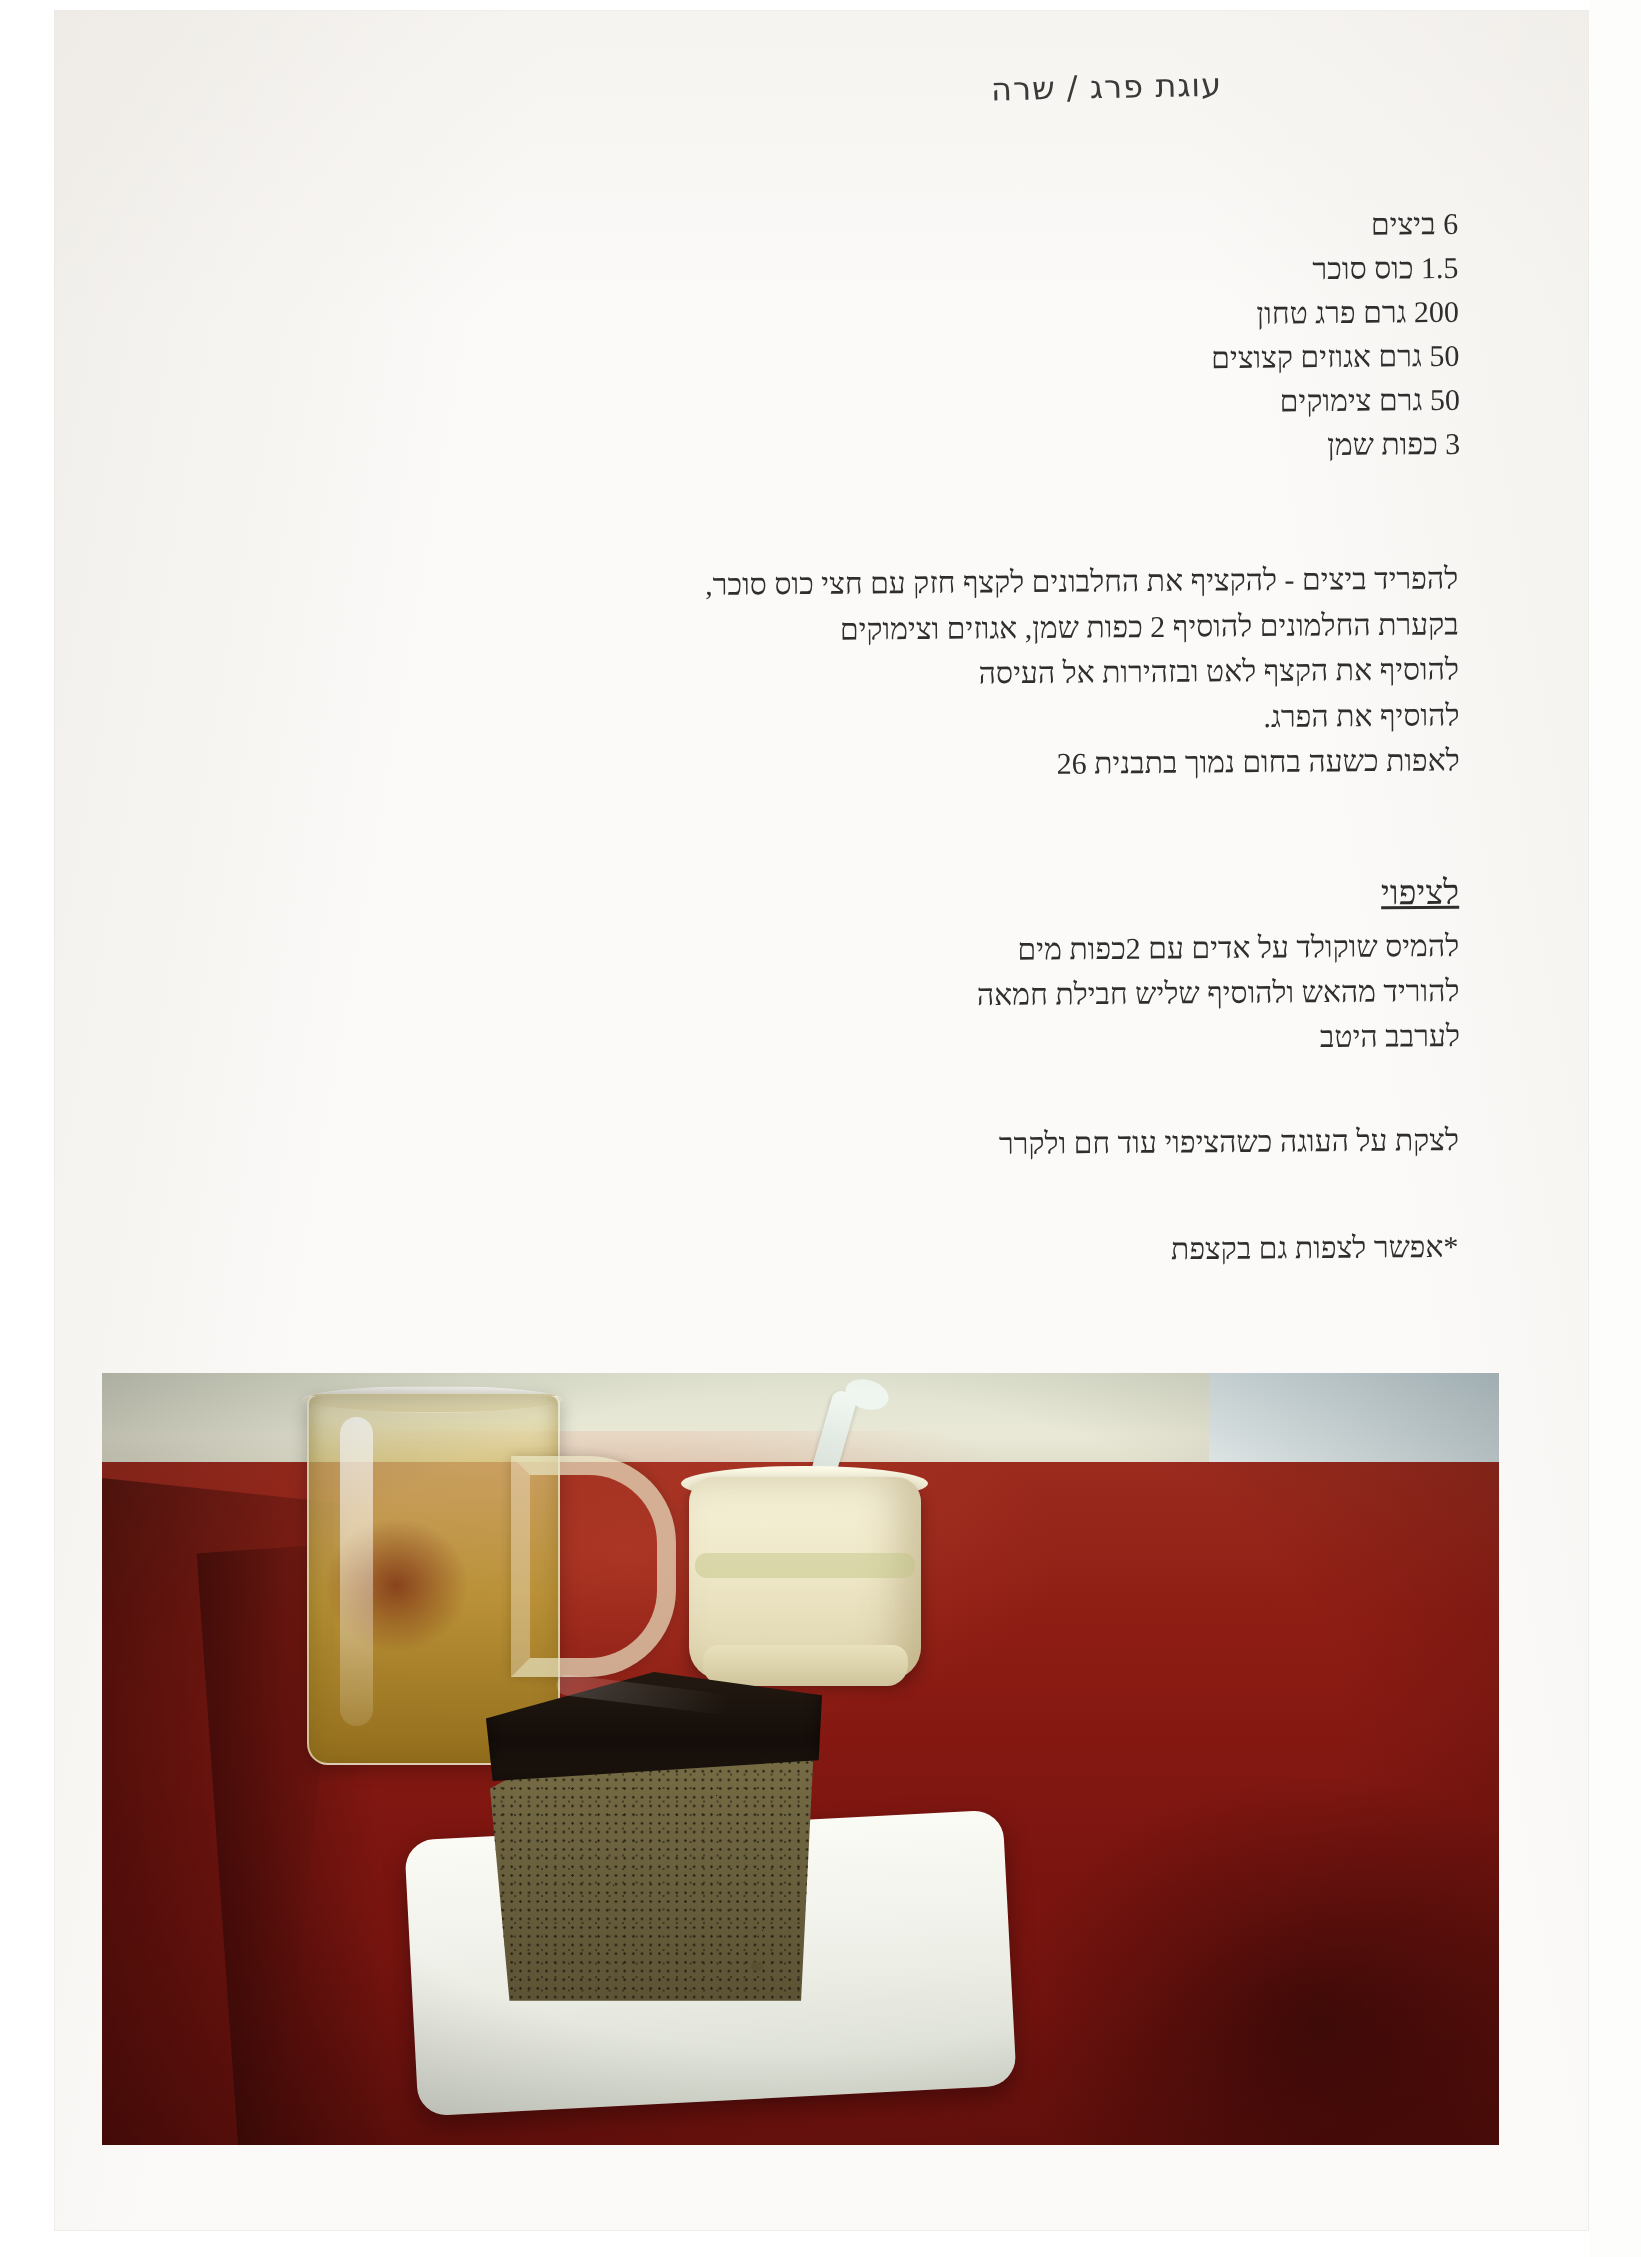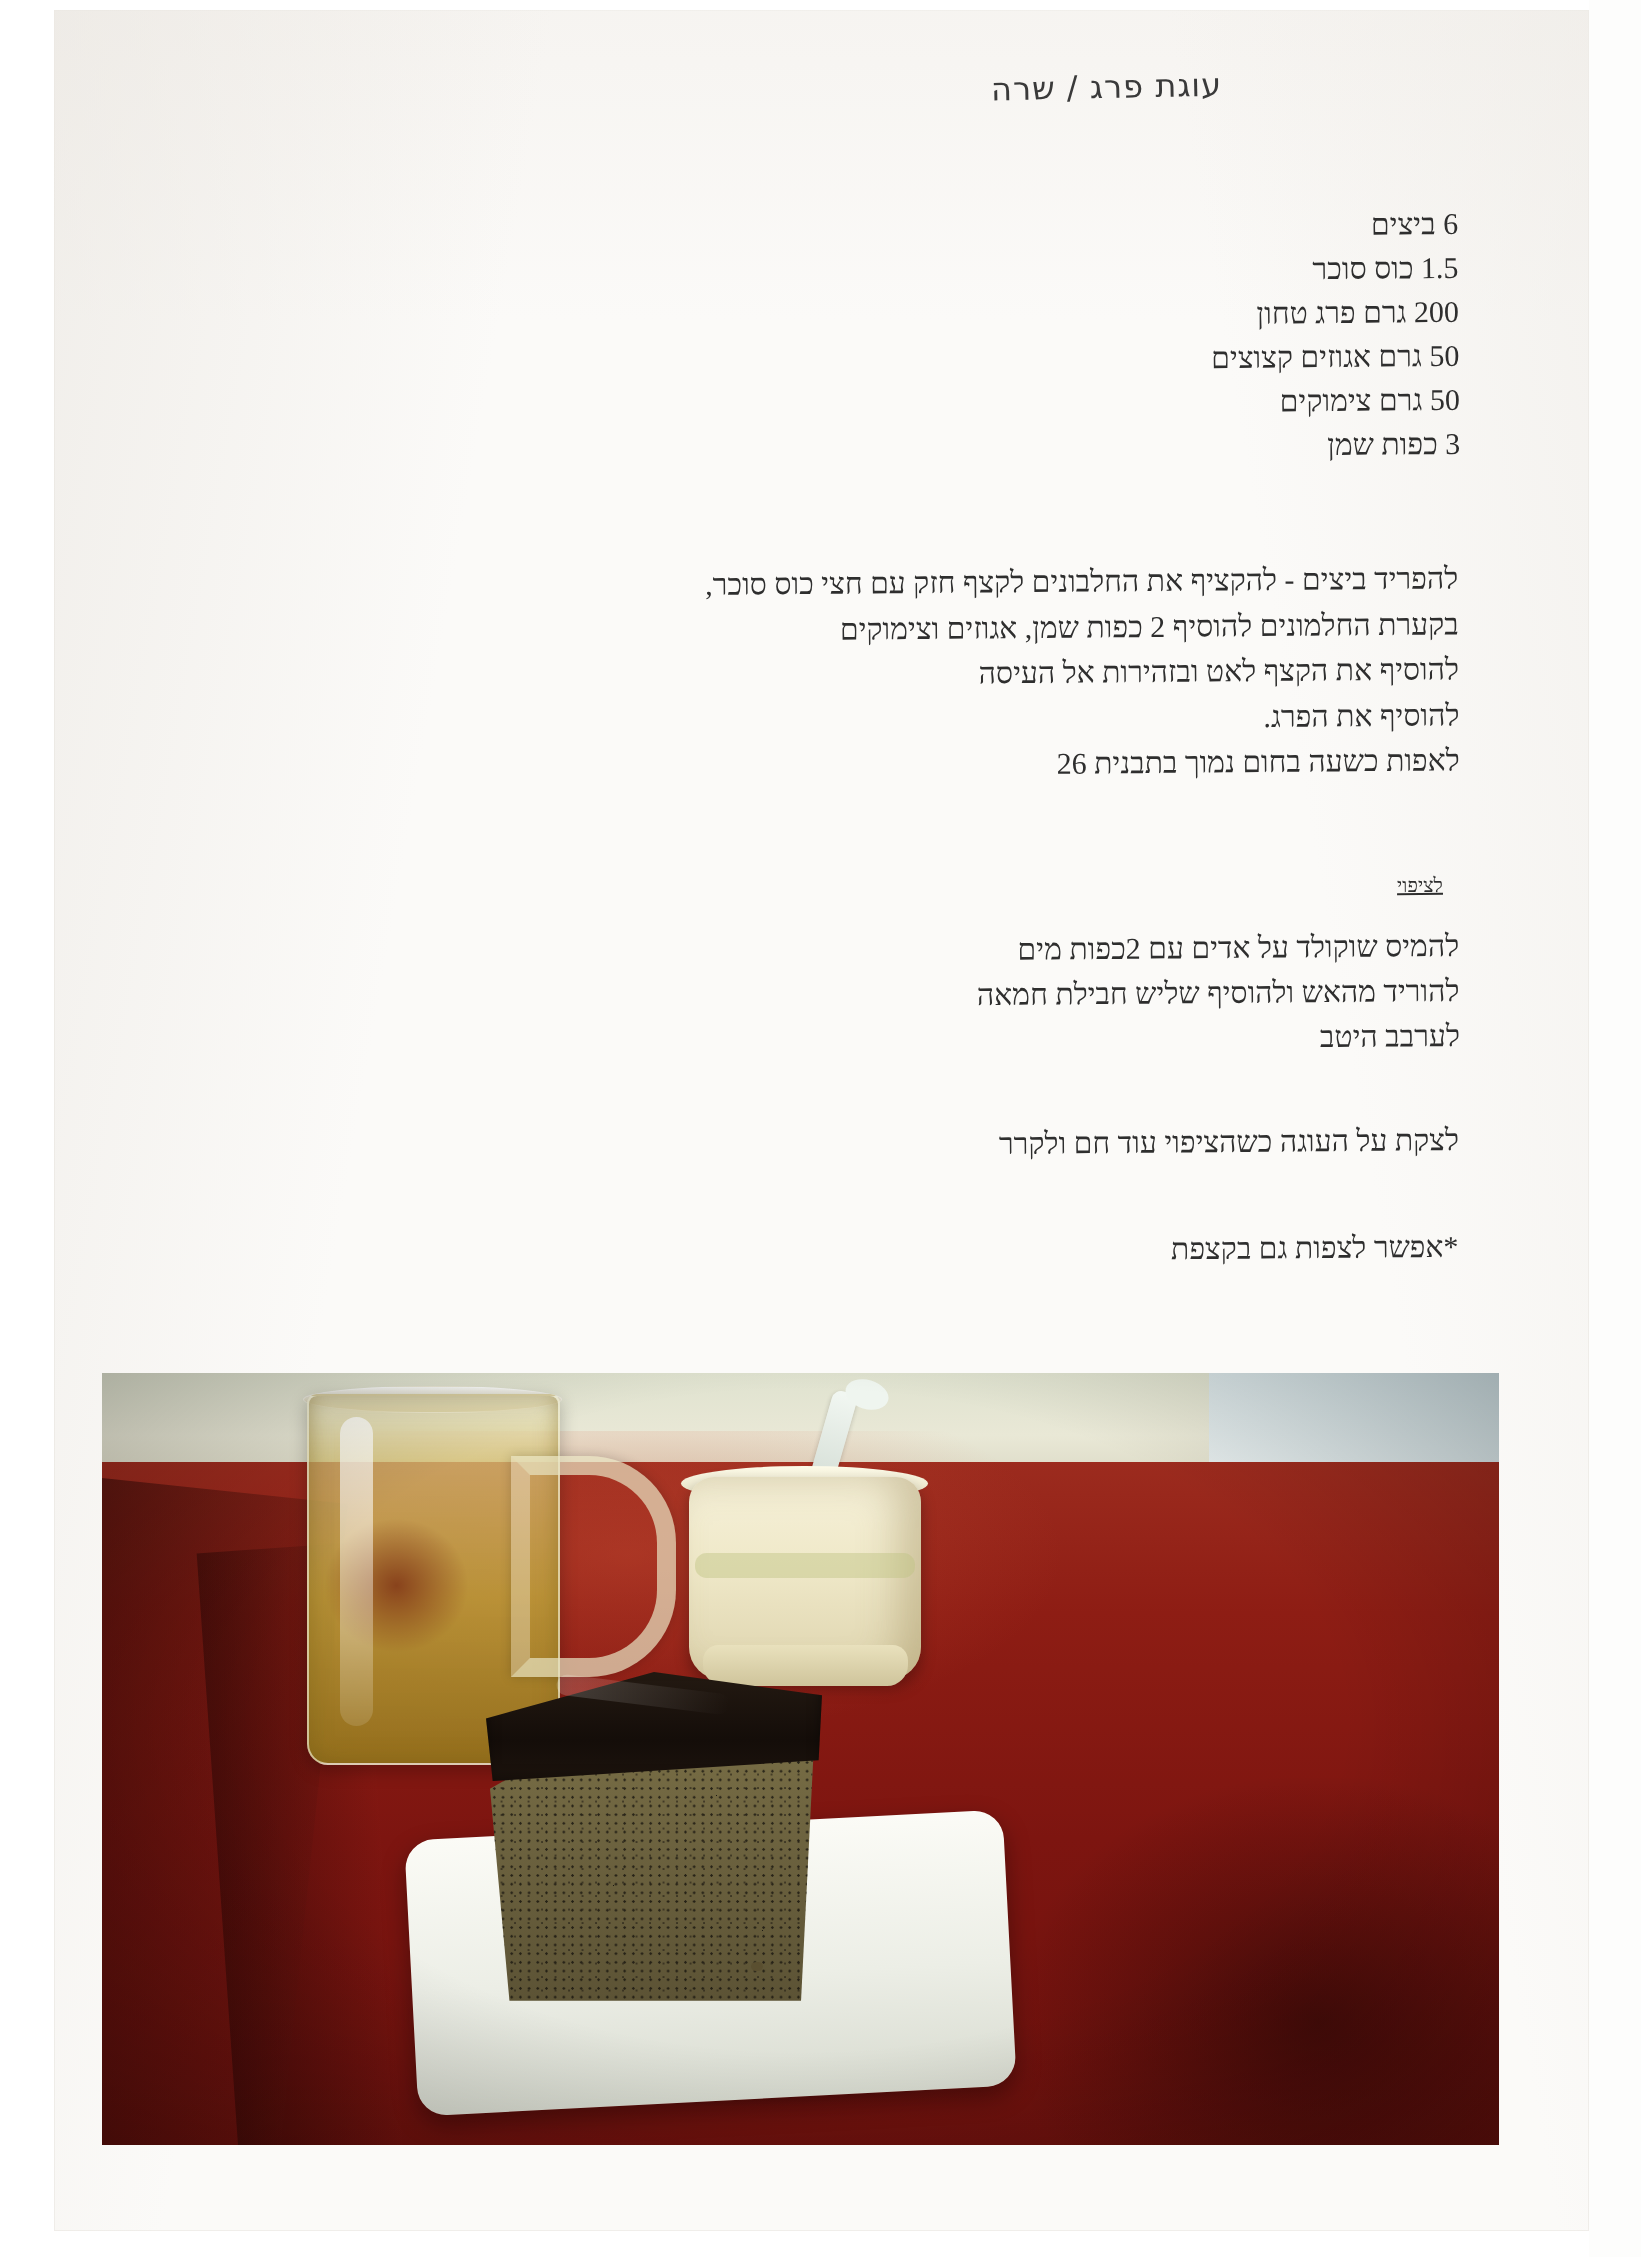--- a/index.html
+++ b/index.html
@@ -97,22 +97,22 @@
     font-size: 30px;
     line-height: 1.52;
     color: #2e2e2e;
     transform: rotate(-0.5deg);
   }
   .method .line { white-space: nowrap; }
 
   .topping-head {
     position: absolute;
     top: 864px;
-    right: 146px;
-    font-size: 20px;
+    right: 130px;
+    font-size: 34px;
     color: #2e2e2e;
     text-decoration: underline;
     transform: rotate(-0.5deg);
   }
   .topping-body {
     position: absolute;
     top: 915px;
     right: 130px;
     text-align: right;
     font-size: 30px;

